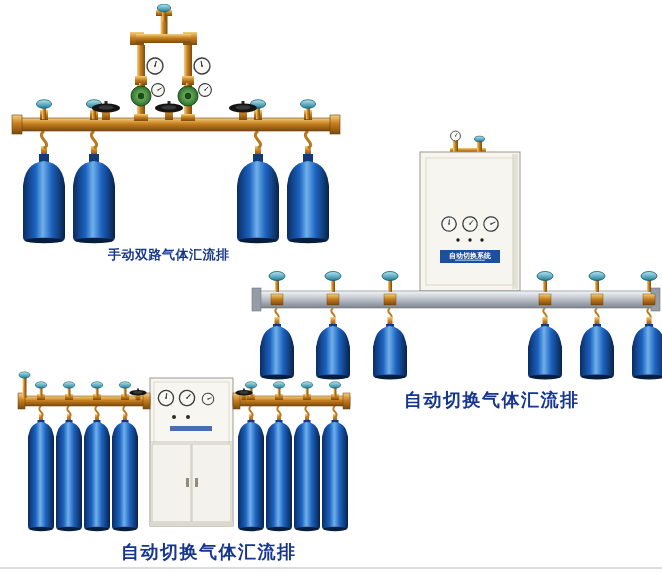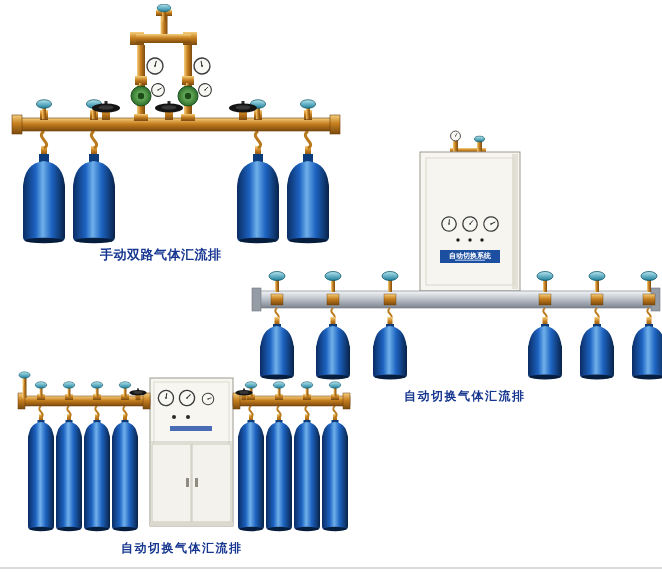--- a/index.html
+++ b/index.html
@@ -1,21 +1,21 @@
 <!DOCTYPE html>
 <html><head>
 <meta charset="utf-8">
 <style>
   * { margin:0; padding:0; box-sizing:border-box; }
   html,body { background:#ffffff; font-family:"DejaVu Sans","Liberation Sans",sans-serif; }
   .page { position:relative; width:662px; height:572px; background:#ffffff; overflow:hidden; }
   .art { position:absolute; }
   .caption { position:absolute; font-weight:bold; color:#15358f; white-space:nowrap; }
   .caption.s1 { font-size:13px; letter-spacing:0.5px; }
-  .caption.s2 { font-size:12px; letter-spacing:1.5px; }
+  .caption.s2 { font-size:18px; letter-spacing:1.5px; }
   .bottom-line { position:absolute; left:0; top:567px; width:662px; height:2px; background:#dcdcdc; }
 </style>
 </head>
 <body>
 
 <div class="page">
 
   <svg width="0" height="0" style="position:absolute">
     <defs>
       <linearGradient id="brassV" x1="0" y1="0" x2="0" y2="1">
@@ -153,21 +153,21 @@
     <g>
       <rect x="298" y="106" width="8" height="10" fill="url(#brassV)"></rect>
       <use href="#sym-cap" transform="translate(302,100) scale(0.95)"></use>
     </g>
 
     <use href="#sym-wheel" transform="translate(100,106)"></use>
     <use href="#sym-wheel" transform="translate(163,106)"></use>
     <use href="#sym-wheel" transform="translate(237,106)"></use>
   </svg>
 
-  <div class="caption s1" style="left:100px;top:246px">手动双路气体汇流排</div>
+  <div class="caption s1" style="left:108px;top:246px">手动双路气体汇流排</div>
 
   <svg class="art" style="left:250px;top:130px" width="412" height="262" viewBox="0 0 412 262">
     <g>
       <rect x="200" y="18" width="36" height="5" fill="url(#brassV)"></rect>
       <rect x="203" y="6" width="5" height="16" fill="url(#brassH)"></rect>
       <use href="#sym-gauge" transform="translate(205.5,6) scale(0.62)"></use>
       <rect x="227" y="11" width="5" height="11" fill="url(#brassH)"></rect>
       <ellipse cx="229.5" cy="9" rx="5" ry="2.8" fill="url(#tealG)" stroke="#11596a" stroke-width="0.7"></ellipse>
     </g>
 

